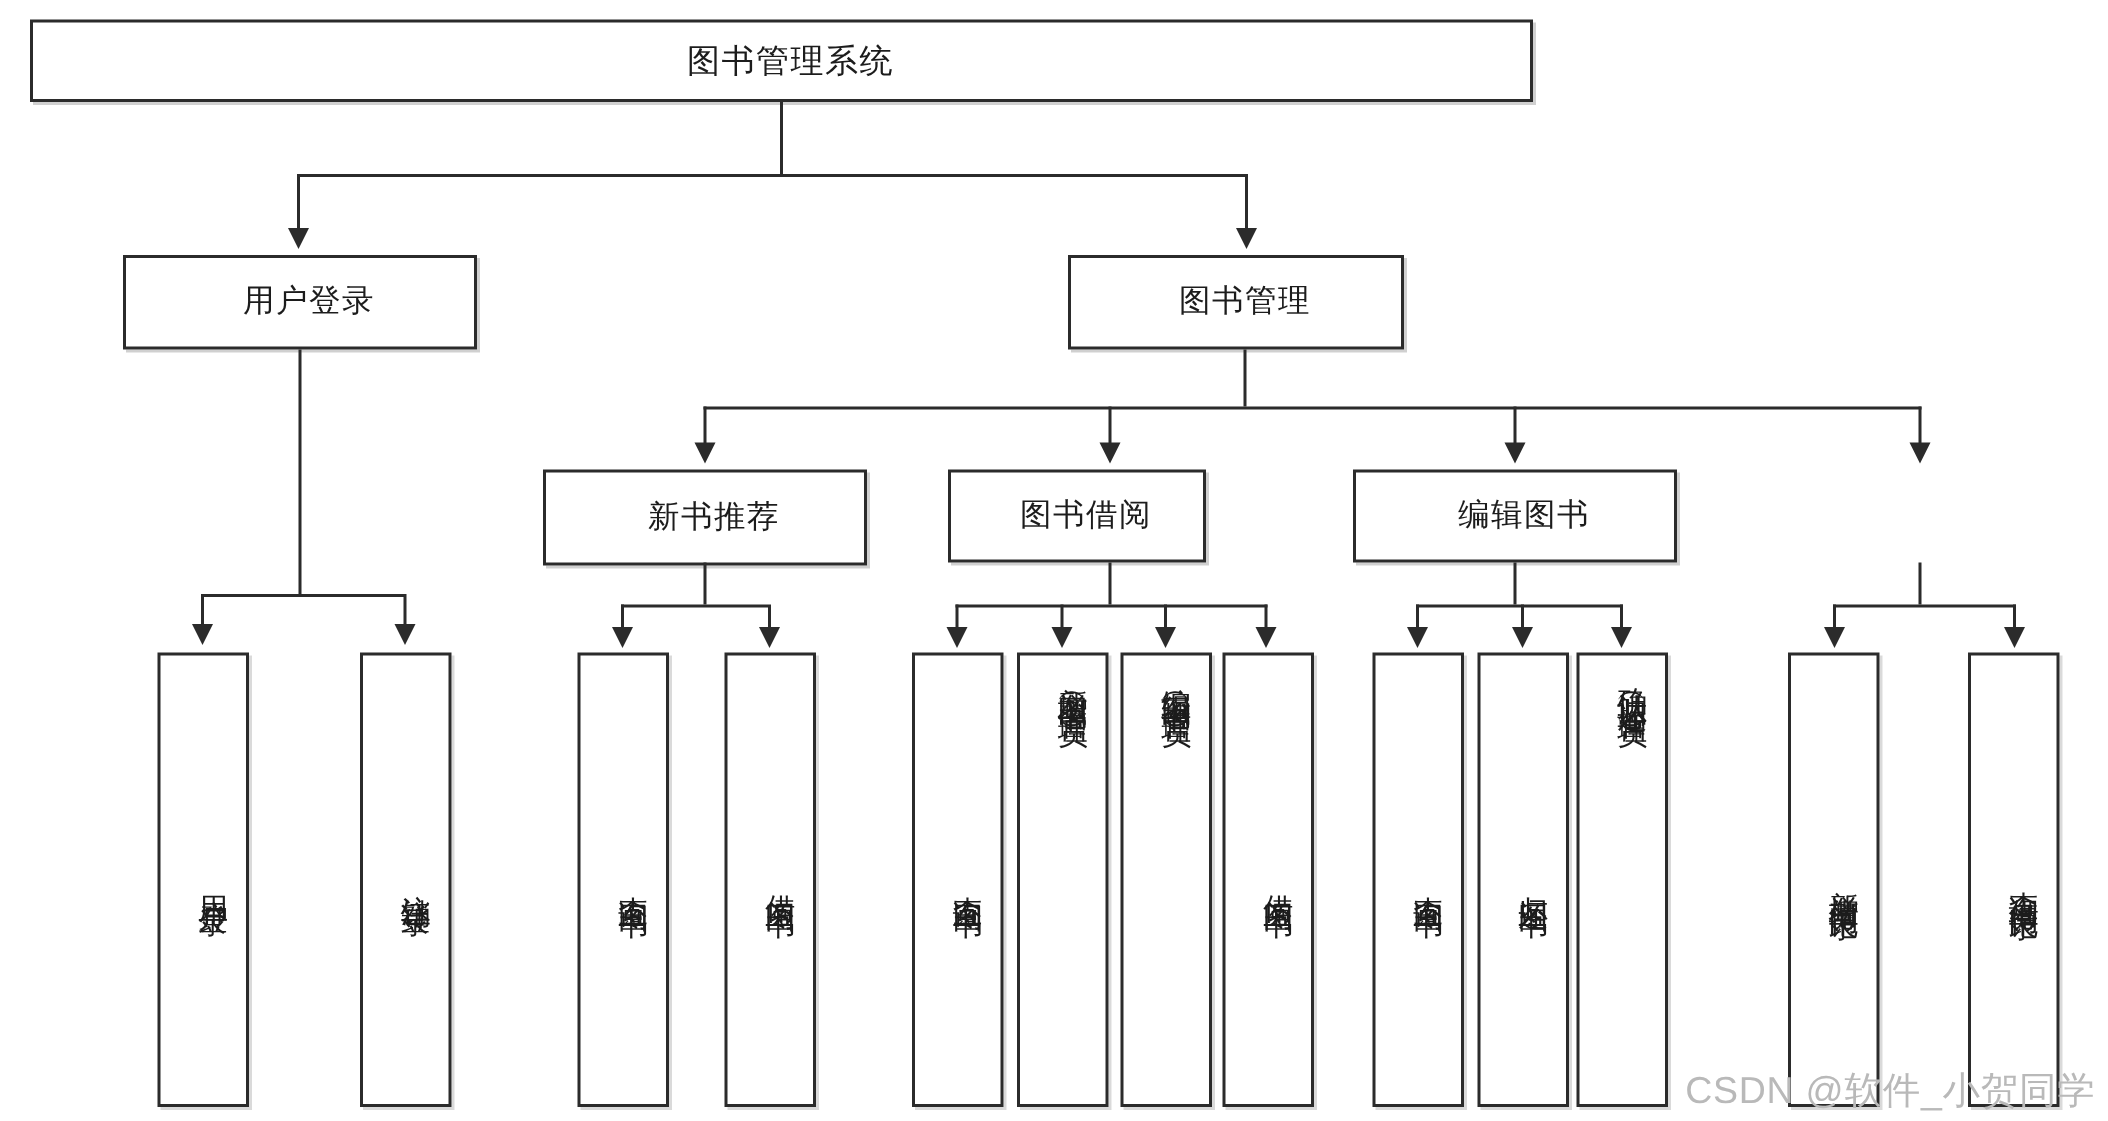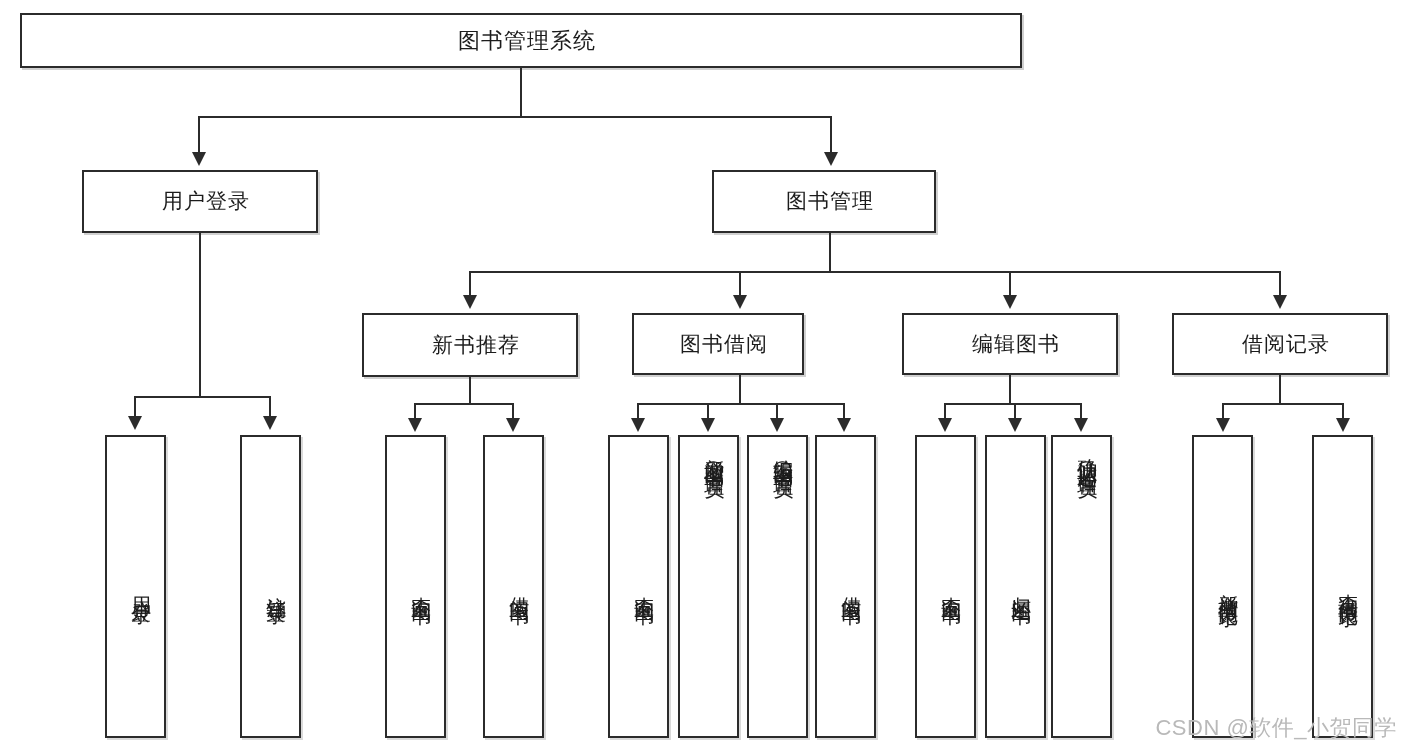--- a/index.html
+++ b/index.html
@@ -79,21 +79,21 @@
     border-left: 7px solid transparent;
     border-right: 7px solid transparent;
     border-top: 14px solid #2b2b2b;
   }
 
   
   #watermark {
     position: absolute;
     right: 8px;
     bottom: 4px;
-    font-size: 22px;
+    font-size: 25px;
     color: #b9b9b9;
     letter-spacing: 0.5px;
     white-space: nowrap;
     pointer-events: none;
   }
 </style>
 </head>
 <body>
 
 <div id="canvas">
@@ -137,23 +137,20 @@
 
   <div class="node" style="left:362px; top:313px; width:216px; height:64px;">
     <span class="label">新书推荐</span>
   </div>
   <div class="node" style="left:632px; top:313px; width:172px; height:62px;">
     <span class="label">图书借阅</span>
   </div>
   <div class="node" style="left:902px; top:313px; width:216px; height:62px;">
     <span class="label">编辑图书</span>
   </div>
-  <div class="node" style="left:1172px; top:313px; width:216px; height:62px;">
-    <span class="label">借阅记录</span>
-  </div>
 
   <div class="ln v" style="left:469px; top:375px; width:2px; height:28px;"></div>
   <div class="ln h" style="left:414px; top:403px; width:98px; height:2px;"></div>
   <div class="ln v" style="left:414px; top:403px; width:2px; height:16px;"></div>
   <div class="ln v" style="left:512px; top:403px; width:2px; height:16px;"></div>
   <div class="arrow" style="left:408px; top:418px;"></div>
   <div class="arrow" style="left:506px; top:418px;"></div>
 
   <div class="ln v" style="left:739px; top:375px; width:2px; height:28px;"></div>
   <div class="ln h" style="left:637px; top:403px; width:208px; height:2px;"></div>

